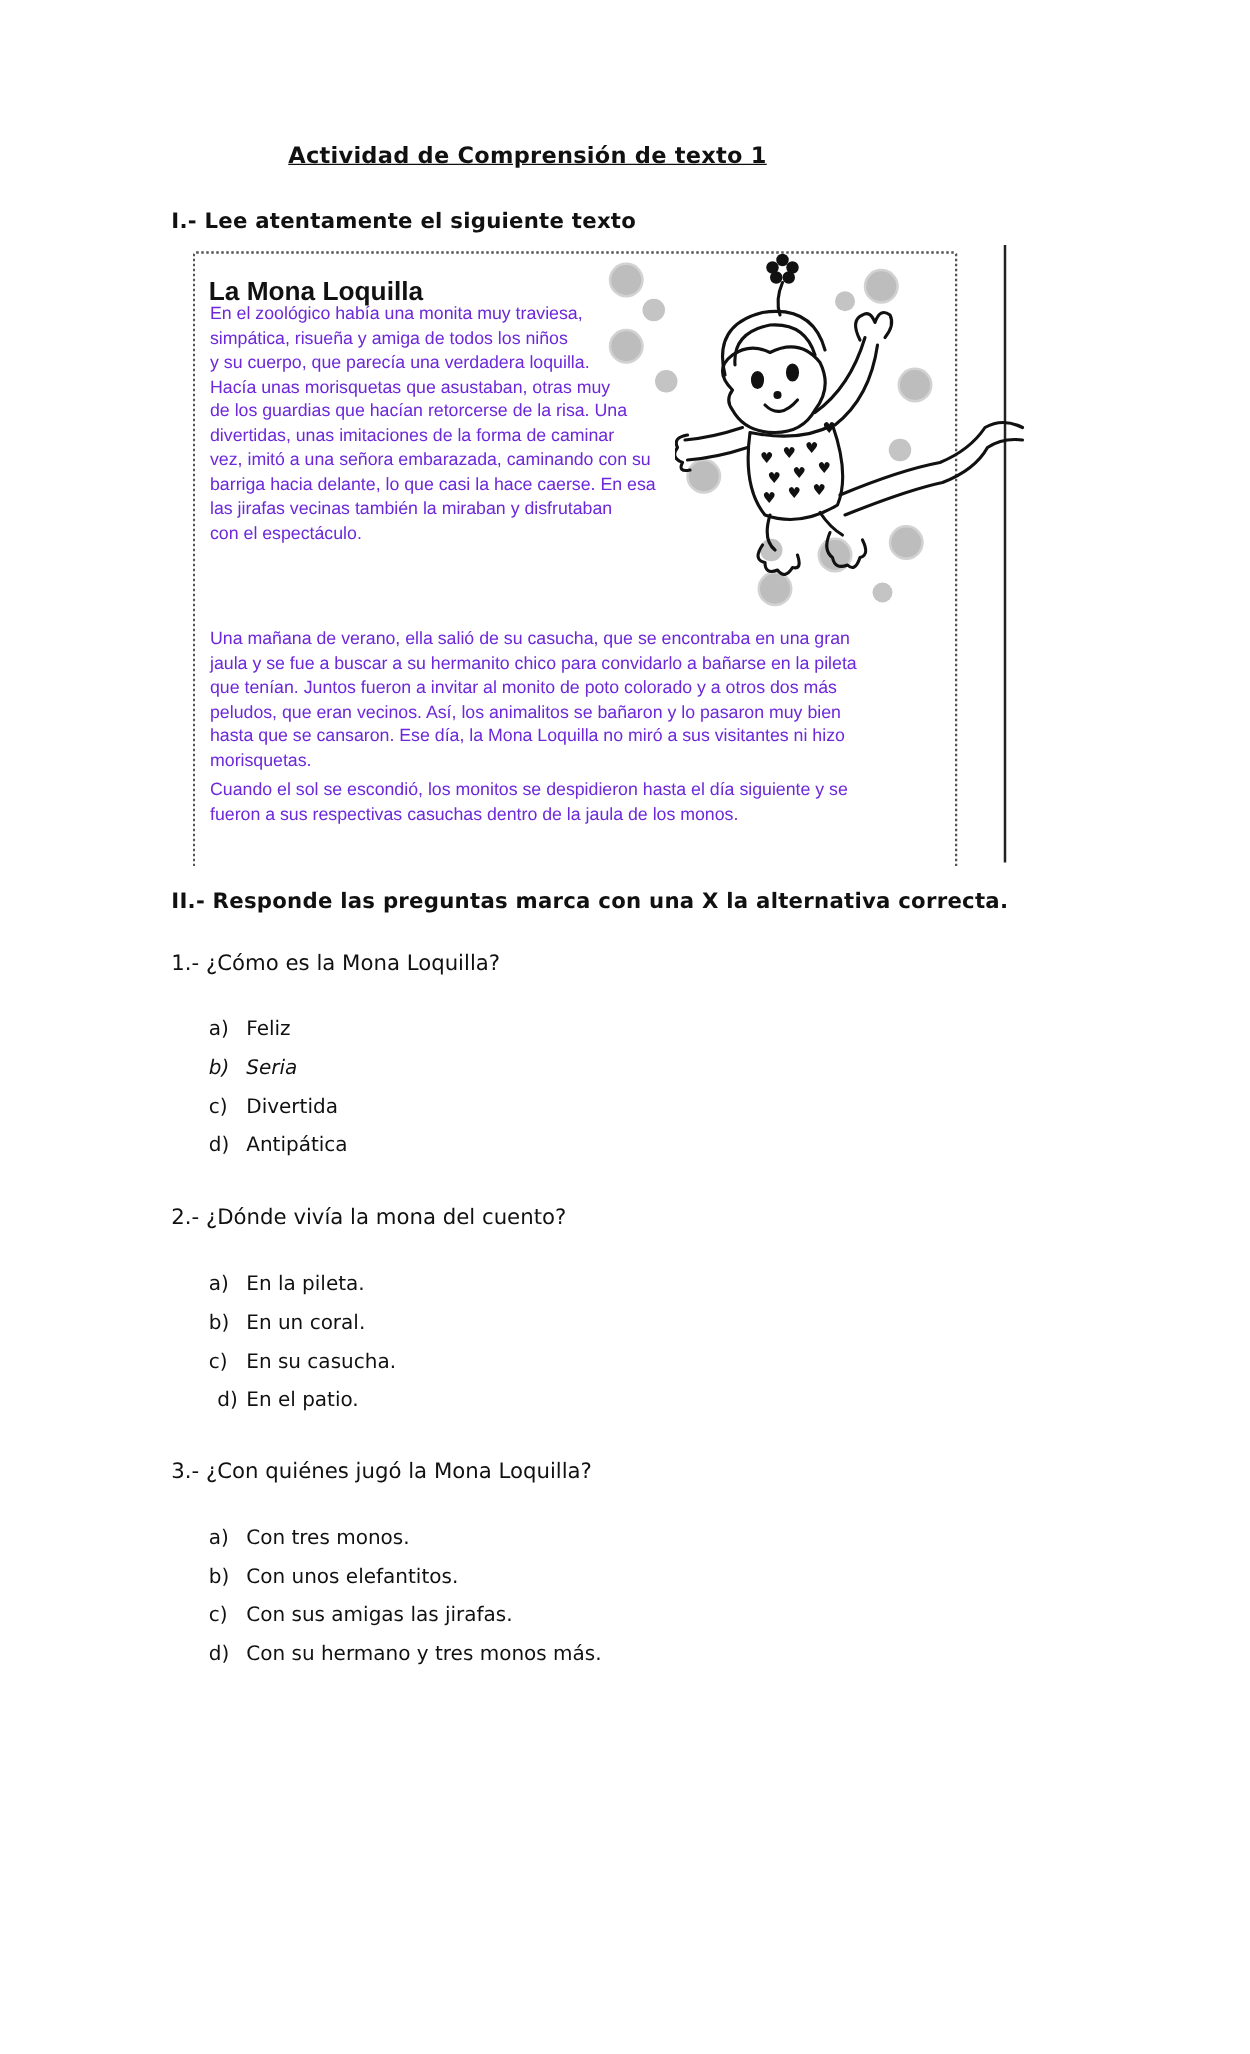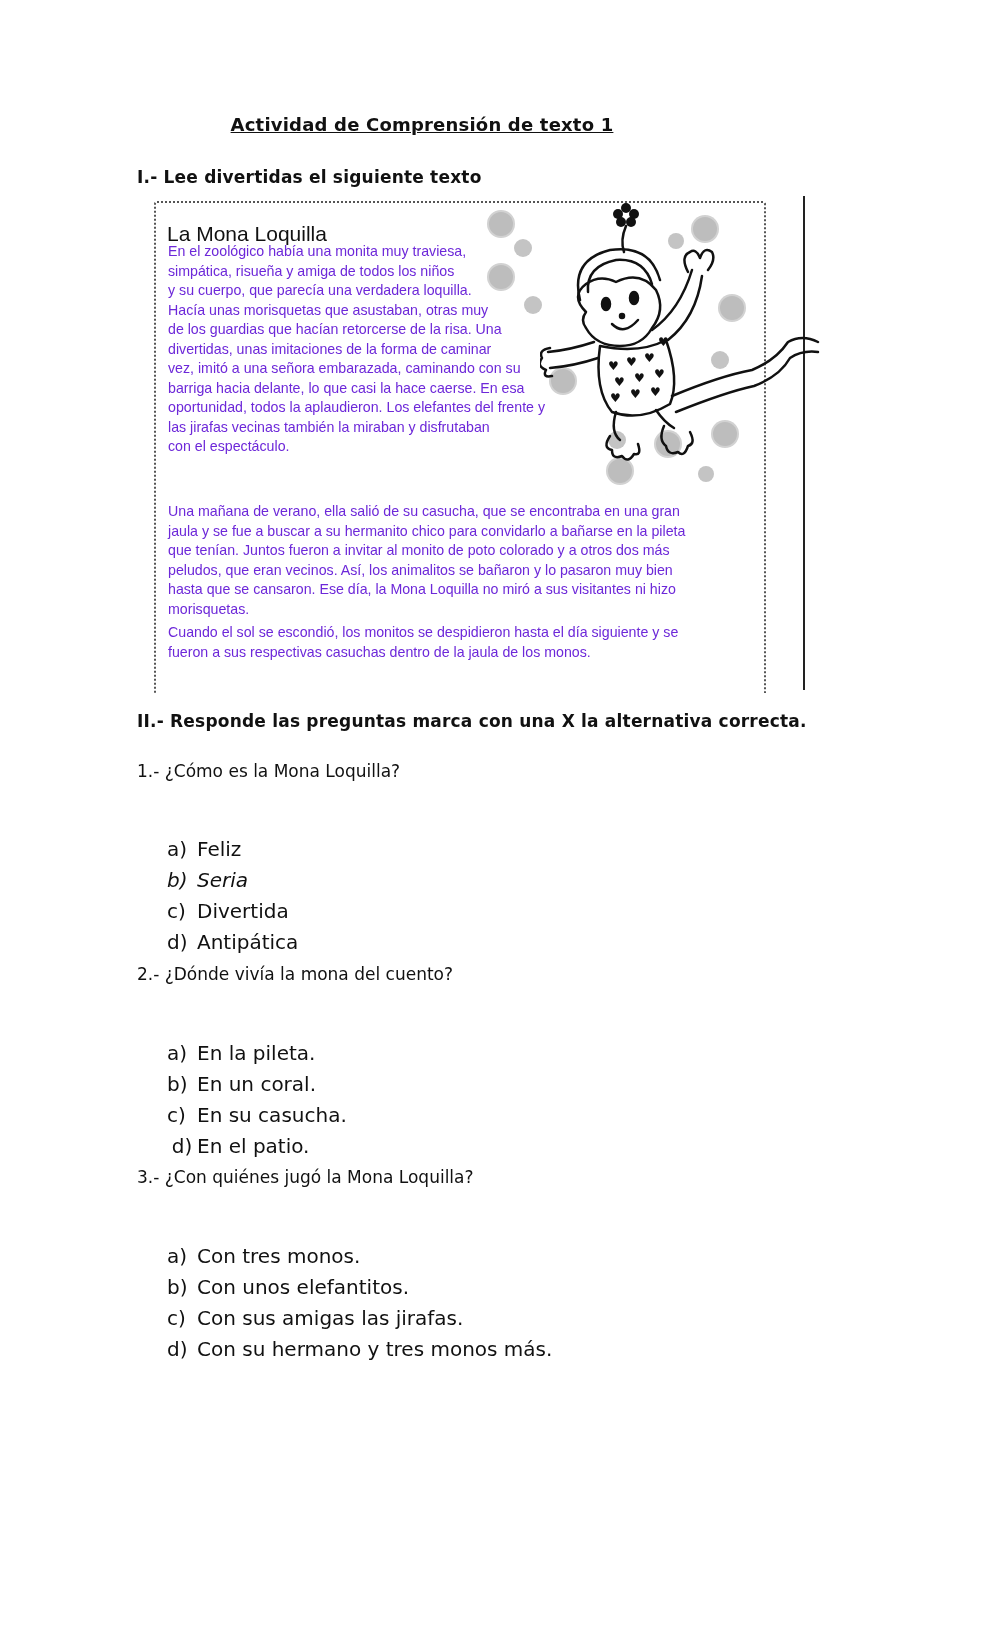--- a/index.html
+++ b/index.html
@@ -14,43 +14,43 @@
     font-size:17px; font-weight:bold; letter-spacing:0.2px;
   }
   .box {
     position:absolute; left:154px; top:201px; width:608px; height:490px;
     border-top:2px dotted #555; border-left:2px dotted #555; border-right:2px dotted #555;
     border-bottom:none; border-radius:3px 3px 0 0;
   }
   .rightline { position:absolute; left:803px; top:196px; width:2px; height:494px; background:#222; }
   .story-title {
     position:absolute; left:167px; top:222px; font-family:"Liberation Sans", sans-serif;
-    font-size:21px; font-weight:normal; color:#111;
+    font-size:21px; font-weight:bold; color:#111;
   }
   .story {
     position:absolute; left:168px; font-family:"Liberation Sans", sans-serif;
     font-size:14.2px; line-height:19.5px; color:#6d28d9;
   }
   .story p { margin:0; white-space:nowrap; }
   .dot { position:absolute; border-radius:50%; background:#c4c4c4; }
   .spiky { position:absolute; border-radius:50%; background:#bdbdbd; box-shadow:0 0 0 2px #d2d2d2; }
   .illus { position:absolute; left:540px; top:200px; width:290px; height:290px; }
   .q {
     position:absolute; left:137px; font-family:"DejaVu Sans", sans-serif; font-size:17px;
   }
   .opt {
-    position:absolute; left:167px; font-family:"DejaVu Sans", sans-serif; font-size:20px;margin-top:24px;
+    position:absolute; left:167px; font-family:"DejaVu Sans", sans-serif; font-size:16px;
   }
   .opt .letter { display:inline-block; width:30px; }
 </style>
 </head>
 <body>
 
 <div class="title">Actividad de Comprensión de texto 1</div>
-<div class="sec" style="top:167px;">I.- Lee divertidas el siguiente texto</div>
+<div class="sec" style="top:167px;">I.- Lee atentamente el siguiente texto</div>
 
 <div class="box"></div>
 <div class="rightline"></div>
 
 <div>
   <div class="spiky" style="left:489px;top:212px;width:24px;height:24px;"></div>
   <div class="dot" style="left:514px;top:239px;width:18px;height:18px;"></div>
   <div class="spiky" style="left:489px;top:265px;width:24px;height:24px;"></div>
   <div class="dot" style="left:524px;top:296px;width:18px;height:18px;"></div>
   <div class="spiky" style="left:693px;top:217px;width:24px;height:24px;"></div>
@@ -121,21 +121,20 @@
 
 <div class="story" style="top:242px;">
   <p>En el zoológico había una monita muy traviesa,</p>
   <p>simpática, risueña y amiga de todos los niños</p>
   <p>y su cuerpo, que parecía una verdadera loquilla.</p>
   <p>Hacía unas morisquetas que asustaban, otras muy</p>
   <p>de los guardias que hacían retorcerse de la risa. Una</p>
   <p>divertidas, unas imitaciones de la forma de caminar</p>
   <p>vez, imitó a una señora embarazada, caminando con su</p>
   <p>barriga hacia delante, lo que casi la hace caerse. En esa</p>
-  <p>oportunidad, todos la aplaudieron. Los elefantes del frente y</p>
   <p>las jirafas vecinas también la miraban y disfrutaban</p>
   <p>con el espectáculo.</p>
 </div>
 
 <div class="story" style="top:502px;">
   <p>Una mañana de verano, ella salió de su casucha, que se encontraba en una gran</p>
   <p>jaula y se fue a buscar a su hermanito chico para convidarlo a bañarse en la pileta</p>
   <p>que tenían. Juntos fueron a invitar al  monito de poto colorado y a otros dos más</p>
   <p>peludos, que eran vecinos. Así, los animalitos se bañaron y lo pasaron muy bien</p>
   <p>hasta que se cansaron. Ese día, la Mona Loquilla no miró a sus visitantes ni hizo</p>

